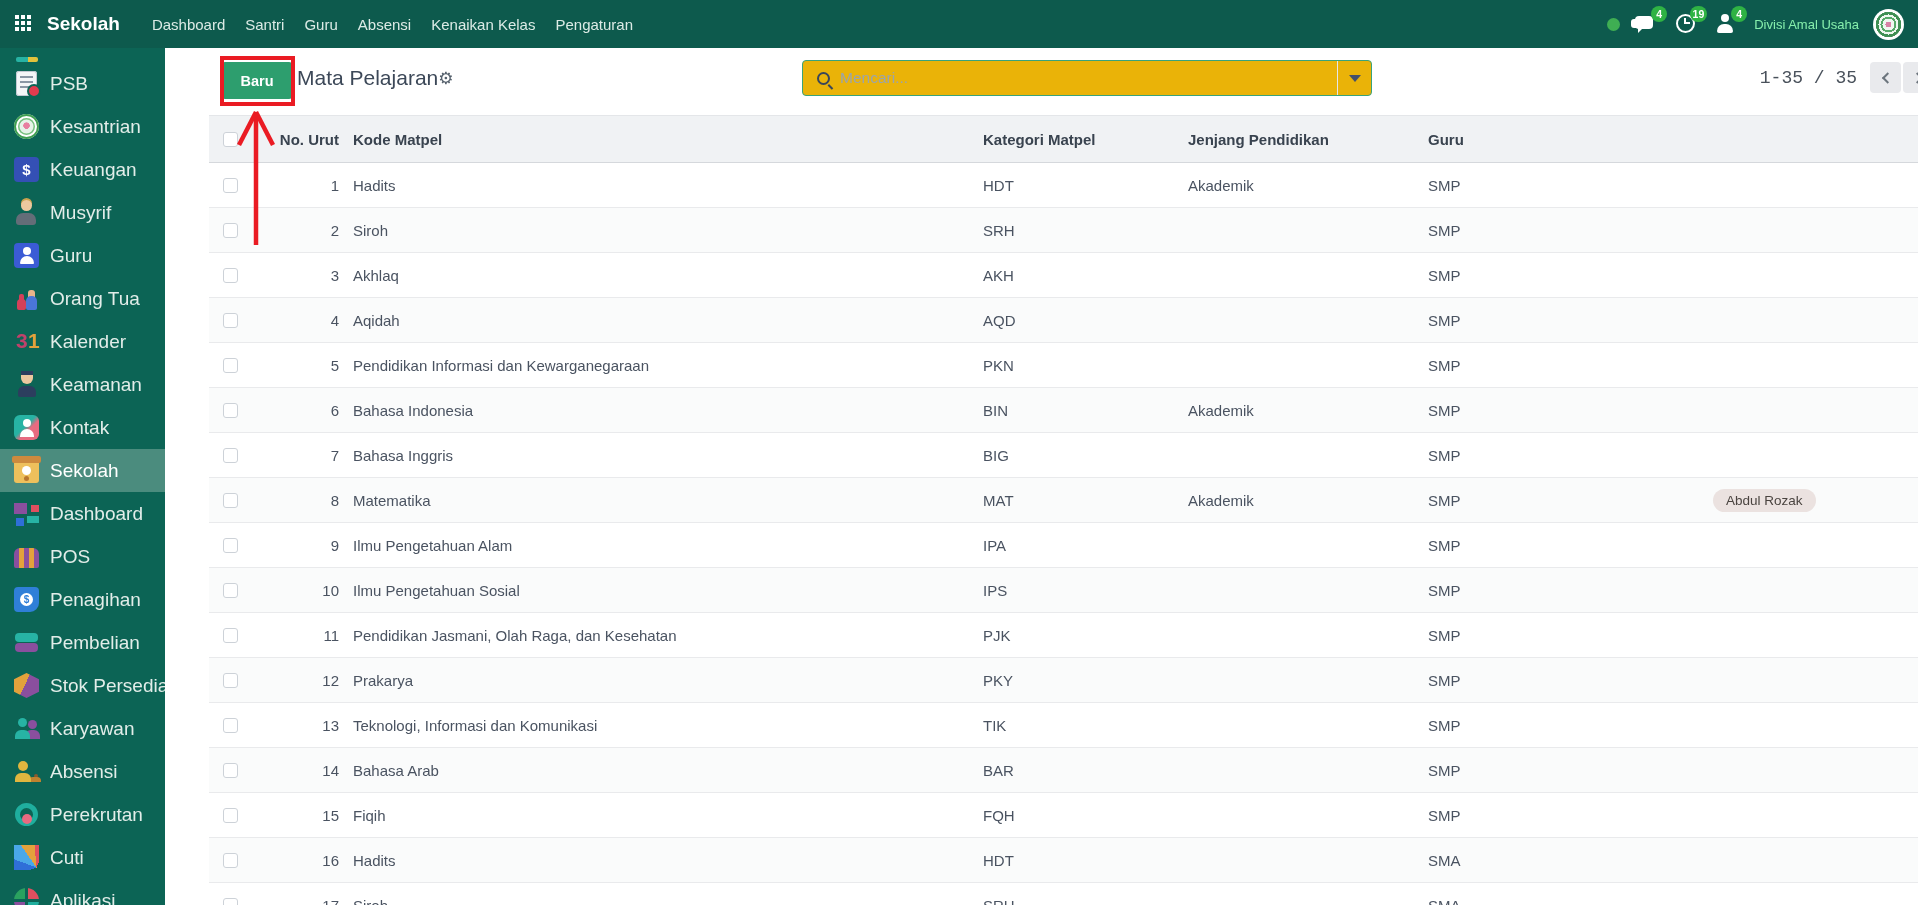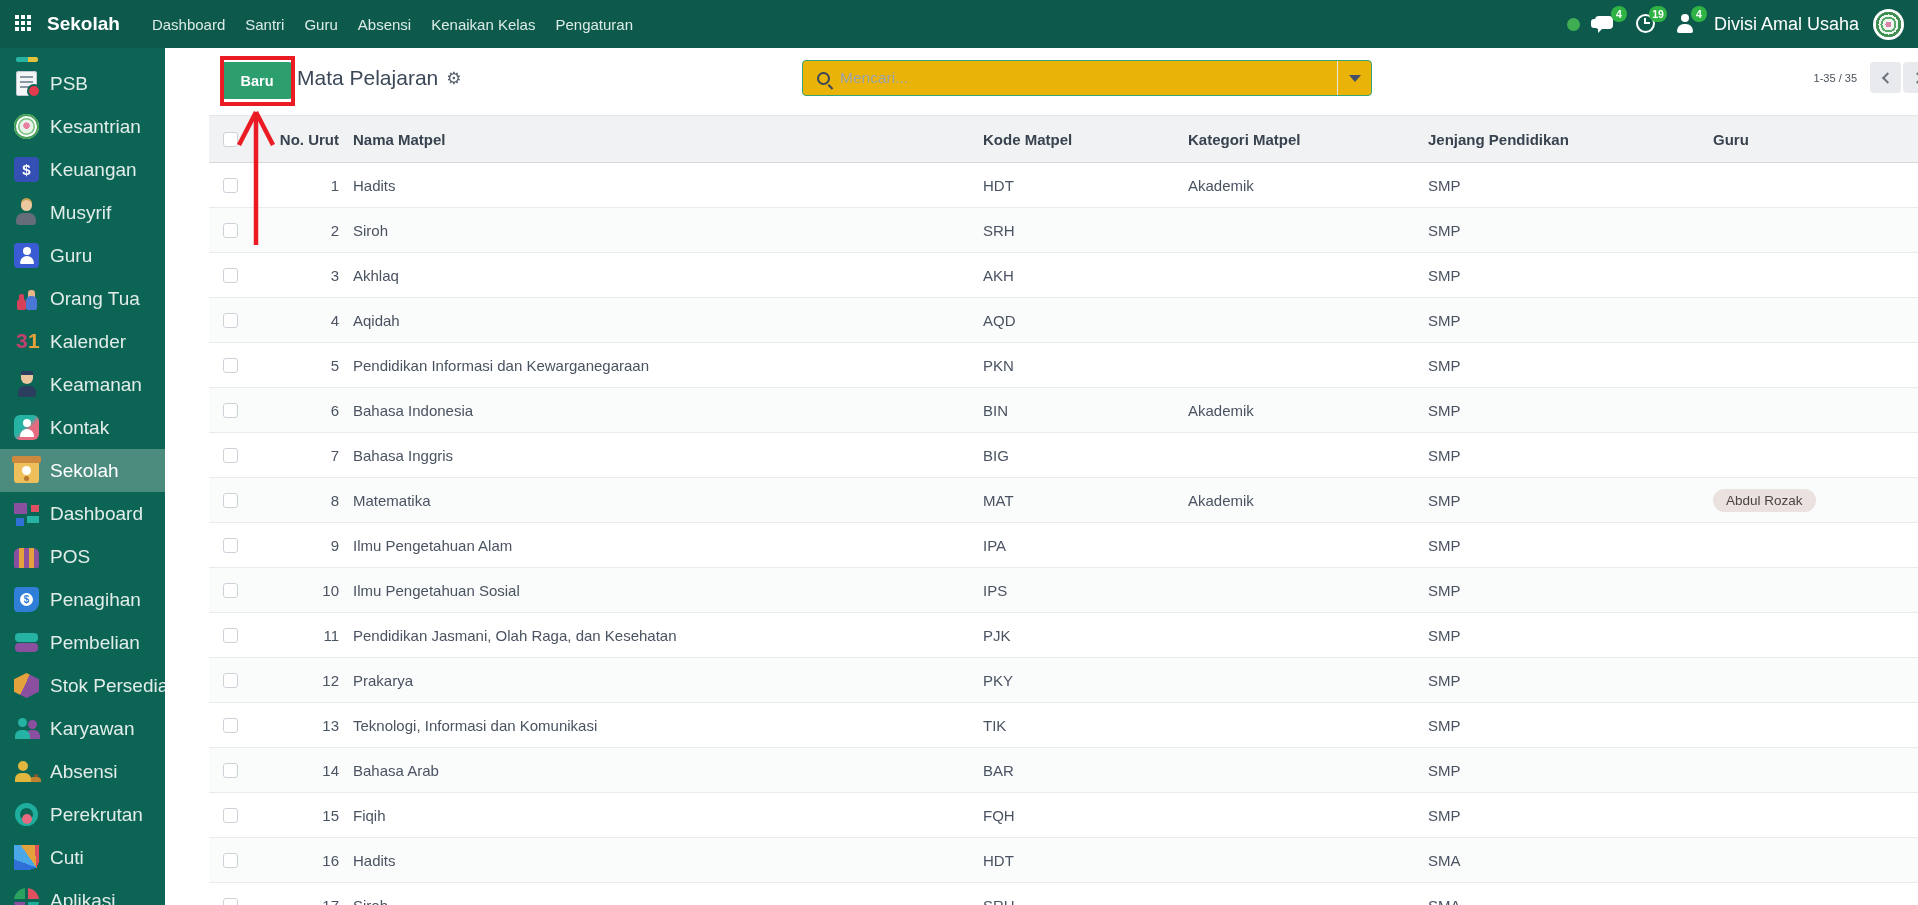--- a/index.html
+++ b/index.html
@@ -32,21 +32,21 @@
     border:4px solid transparent; border-top-color:#fff; border-left-color:#fff; }
   .ic-clock { position:absolute; left:2px; top:2px; width:19px; height:19px;
     border:2.5px solid #fff; border-radius:50%; }
   .ic-clock::before { content:''; position:absolute; left:6px; top:2px; width:2px; height:6px; background:#fff; }
   .ic-clock::after { content:''; position:absolute; left:7px; top:6px; width:5px; height:2px; background:#fff; }
   .ic-person { position:absolute; left:3px; top:2px; width:18px; height:20px; }
   .ic-person::before { content:''; position:absolute; left:4px; top:0; width:8px; height:8px;
     border-radius:50%; background:#fff; }
   .ic-person::after { content:''; position:absolute; left:0; bottom:1px; width:16px; height:9px;
     border-radius:7px 7px 2px 2px; background:#fff; }
-  .username { font-size:18px; color:#ffffff; cursor:pointer;text-align:center; }
+  .username { font-size:13px; color:#86efac; cursor:pointer;text-align:center; }
   .avatar { width:31px; height:31px; border-radius:50%; cursor:pointer;
     background:radial-gradient(circle at 50% 50%, #d881a5 0 3px, #eef7ef 3px 6px,
       #57a968 6px 8px, #eef7ef 8px 10px, #3f8f53 10px 12.5px, #ffffff 13px); }
 
   
   .sidebar { position:absolute; left:0; top:48px; width:165px; height:857px;
     background:#0c6455; z-index:20; overflow:hidden; }
   .partial-bar { width:22px; height:5px; border-radius:2px; margin:9px 0 0 16px;
     background:linear-gradient(90deg,#27b3a4 0 55%, #e3c23c 55%); }
   .side-item { height:43px; display:flex; align-items:center; padding-left:14px;
@@ -135,41 +135,41 @@
 
   
   .content { position:absolute; left:165px; top:48px; width:1753px; height:857px;
     background:#fff;margin-left:44px; }
 
   .control-panel { position:relative; height:67px; }
   .btn-new { position:absolute; left:13px; top:14px; width:70px; height:37px;
     background:#2d9e6e; color:#fff; border:none; border-radius:3px;
     font-family:inherit; font-size:14.5px; font-weight:700; cursor:pointer; }
   .page-title { position:absolute; left:88px; top:18px; font-size:21px; font-weight:400;
-    color:#3c4858; display:flex; align-items:center; gap:8px; }
+    color:#3c4858; display:flex; align-items:center; }
   .gear { font-size:17px; color:#55606c; cursor:pointer; line-height:1; }
 
   .searchbox { position:absolute; left:593px; top:12px; width:570px; height:36px;
     border:1px solid #3aa37b; border-radius:4px; display:flex; align-items:center;
     background:#eab308; }
   .mag { position:relative; width:13px; height:13px; margin-left:14px;
     border:2px solid #39465a; border-radius:50%; flex:none; }
   .mag::after { content:''; position:absolute; left:10px; top:10px; width:6px; height:2px;
     background:#39465a; transform:rotate(45deg); transform-origin:0 0; }
   .searchbox input { flex:1; border:none; outline:none; font-family:inherit;
     font-size:15.5px; color:#3c4858; padding:0 10px; background:transparent; }
   .searchbox input::placeholder { color:#9aa4ae; }
   .sdivider { width:1px; height:34px; background:#e4e6ea; }
   .caret-cell { width:33px; height:100%; display:flex; align-items:center;
     justify-content:center; cursor:pointer; }
   .caret-cell::after { content:''; border:6px solid transparent; border-top:7px solid #44506b;
     margin-top:6px; }
 
   .pager { position:absolute; right:28px; top:14px; display:flex; align-items:center; gap:13px; }
-  .pager-text { font-size:11px; color:#49515b; }
+  .pager-text { font-size:18px; color:#49515b;font-family:Liberation Mono, monospace; }
   .pgbtns { display:flex; gap:2px; }
   .pg { width:31px; height:31px; background:#e9eaed; border:none; border-radius:4px;
     cursor:pointer; position:relative; }
   .pg i { position:absolute; left:50%; top:50%; width:8px; height:8px;
     border:solid #6c757d; border-width:0 2px 2px 0; }
   .pg.prev i { transform:translate(-30%,-50%) rotate(135deg); }
   .pg.next i { transform:translate(-70%,-50%) rotate(-45deg); }
 
   
   .listview { position:absolute; left:0; top:67px; width:1740px; }
@@ -344,21 +344,20 @@
         </span>
       </div>
     </div>
 
     <div class="listview">
       <div class="trow thead" id="theadrow">
         <div class="cell c-check">
           <div class="cbx"></div>
         </div>
       <div class="cell c-no">No. Urut</div>
-          <div class="cell">Nama Matpel</div>
           <div class="cell">Kode Matpel</div>
           <div class="cell">Kategori Matpel</div>
           <div class="cell">Jenjang Pendidikan</div>
           <div class="cell">Guru</div>
         </div>
       <div id="tbody">
           <div class="trow">
             <div class="cell c-check">
               <div class="cbx"></div>
             </div>

